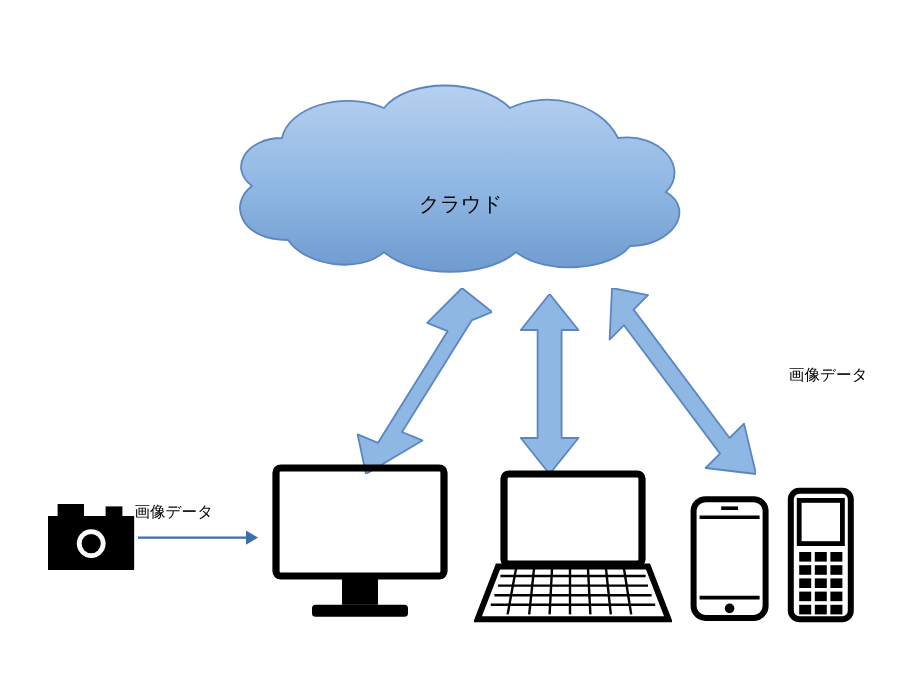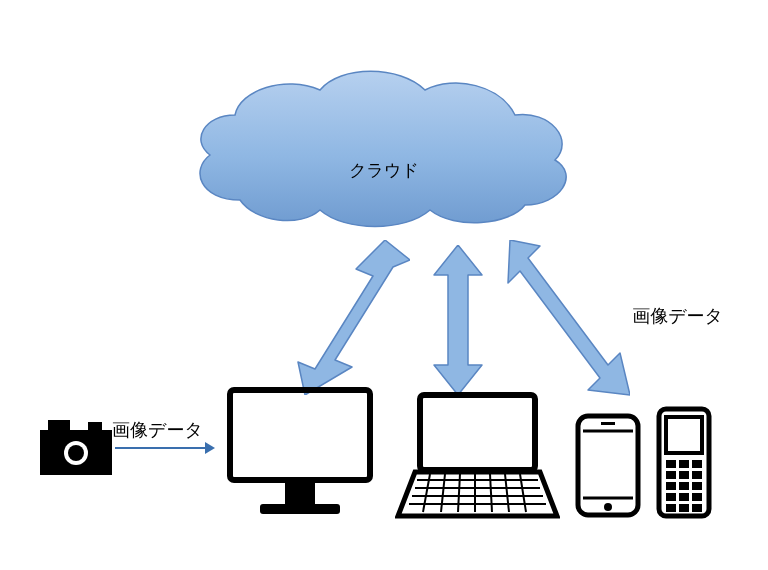--- a/index.html
+++ b/index.html
@@ -1,17 +1,17 @@
 <!DOCTYPE html>
 <html><head>
 <meta charset="utf-8">
 <style>
   html,body{margin:0;padding:0;width:768px;height:570px;background:#fff;font-family:"Meiryo","Hiragino Kaku Gothic Pro",sans-serif;overflow:hidden}
   .stage{position:relative;width:768px;height:570px}
-  .label{position:absolute;font-size:18px;color:#000;white-space:nowrap}
+  .label{position:absolute;font-size:13px;color:#000;white-space:nowrap}
   .cloud-label{left:50%;top:159px;transform:translateX(-50%);font-size:17px}
   .arrow-label-right{right:45px;top:304px}
   .arrow-label-left{left:112px;top:418px}
   .icon{position:absolute}
 </style>
 </head>
 <body>
 
 <div class="stage">
 

